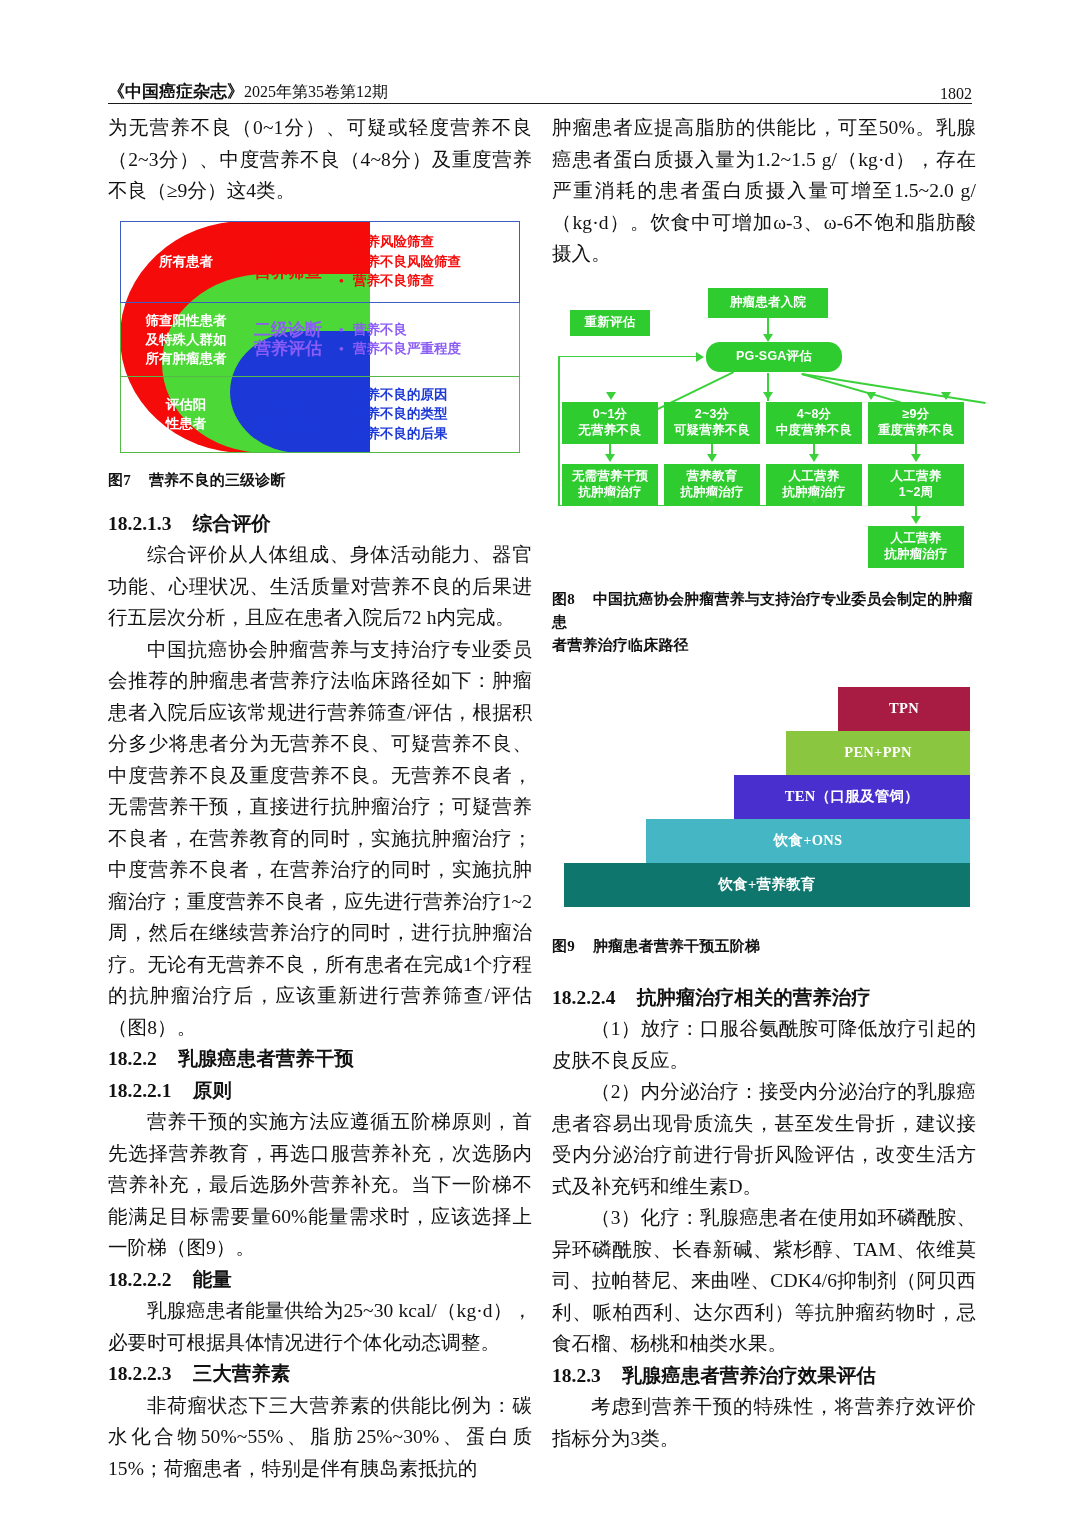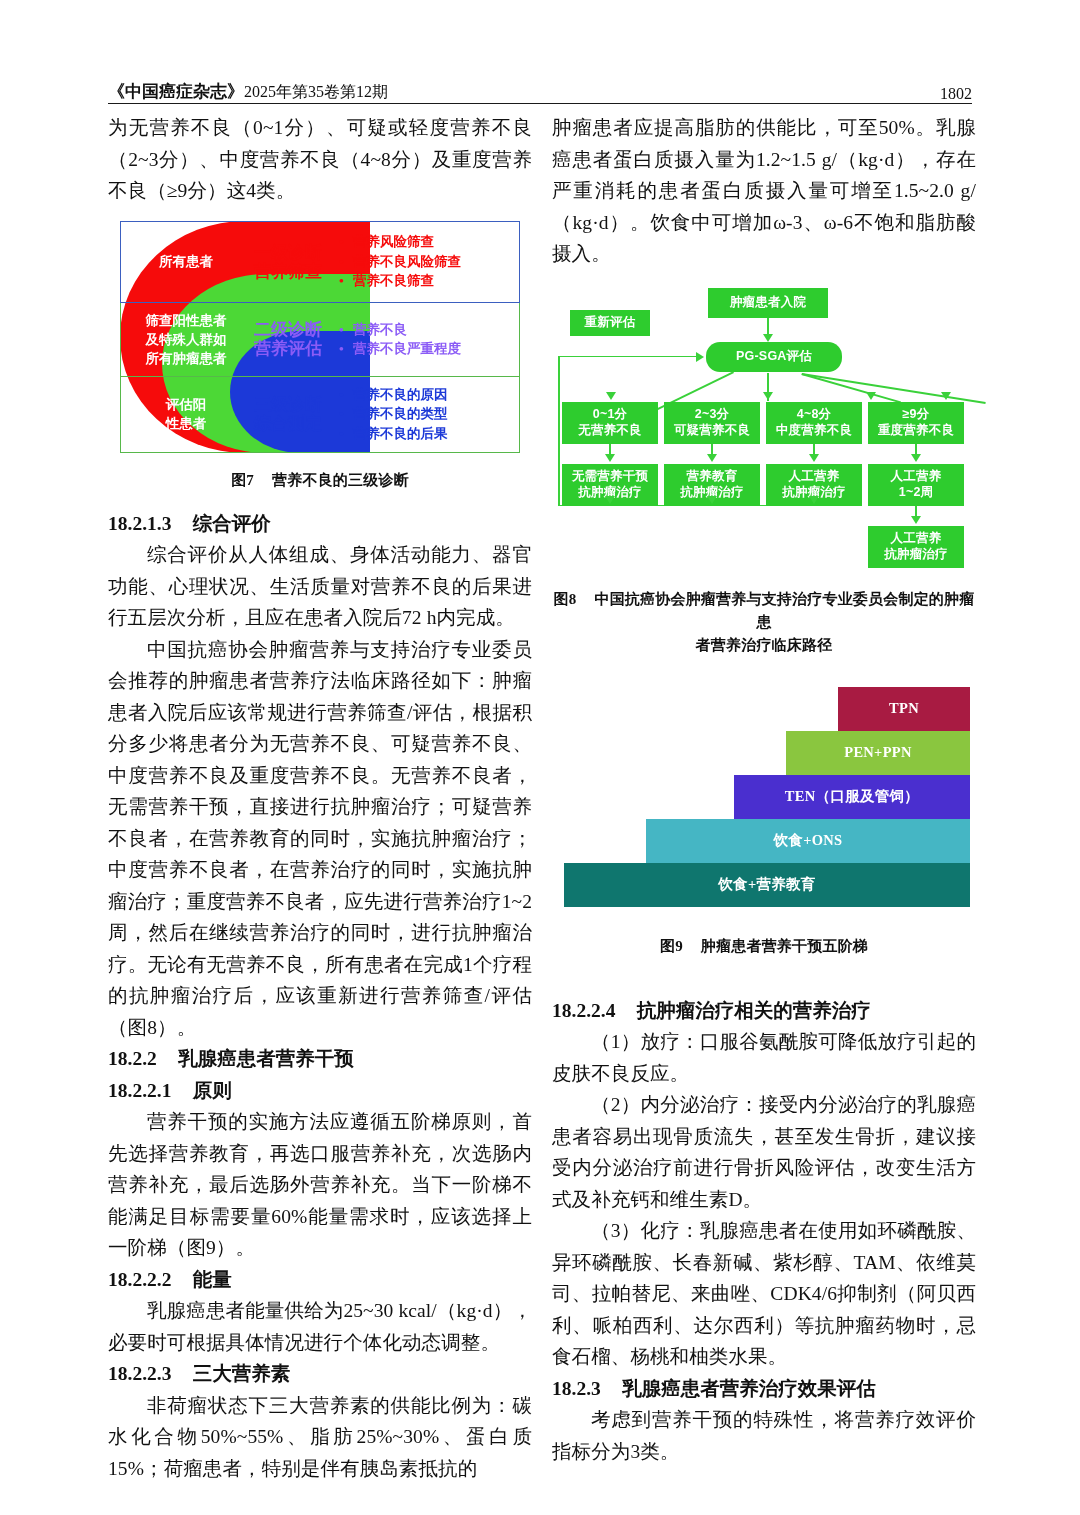--- a/index.html
+++ b/index.html
@@ -60,21 +60,21 @@
     text-align:left;
   }
   h4.head .num{font-family:"Liberation Serif","DejaVu Serif",serif;}
   h4.head .sp{display:inline-block;width:1.1em;}
 
   
   .figure{margin:0;}
   .figcap{
     font-size:15px;
     line-height:23px;
-    text-align:center;
+    text-align:left;
     font-weight:bold;
     letter-spacing:0.2px;
   }
   .figcap .gap{display:inline-block;width:1.2em;}
 
   
   .fig7wrap{
     position:relative;
     width:400px;height:232px;
     margin:14px auto 0 auto;
@@ -429,21 +429,21 @@
         <div class="step" style="left:228px;top:52px;width:184px;height:44px;background:#8ac63f;">PEN+PPN</div>
         <div class="step" style="left:176px;top:96px;width:236px;height:44px;background:#4a2fcf;">TEN（口服及管饲）</div>
         <div class="step" style="left:88px;top:140px;width:324px;height:44px;background:#45b6c4;">饮食+ONS</div>
         <div class="step" style="left:6px;top:184px;width:406px;height:44px;background:#0f766e;">饮食+营养教育</div>
       </div>
       <div class="figcap" style="margin-top:16px;">
         <span>图9</span><span class="gap"></span><span>肿瘤患者营养干预五阶梯</span>
       </div>
     </div>
 
-    <h4 class="head" style="margin-top:37px;">
+    <h4 class="head" style="margin-top:24px;">
       <span class="num">18.2.2.4</span><span class="sp"></span><span>抗肿瘤治疗相关的营养治疗</span>
     </h4>
     <p class="body indent">（1）放疗：口服谷氨酰胺可降低放疗引起的皮肤不良反应。</p>
     <p class="body indent">（2）内分泌治疗：接受内分泌治疗的乳腺癌患者容易出现骨质流失，甚至发生骨折，建议接受内分泌治疗前进行骨折风险评估，改变生活方式及补充钙和维生素D。</p>
     <p class="body indent">（3）化疗：乳腺癌患者在使用如环磷酰胺、异环磷酰胺、长春新碱、紫杉醇、TAM、依维莫司、拉帕替尼、来曲唑、CDK4/6抑制剂（阿贝西利、哌柏西利、达尔西利）等抗肿瘤药物时，忌食石榴、杨桃和柚类水果。</p>
 
     <h4 class="head">
       <span class="num">18.2.3</span><span class="sp"></span><span>乳腺癌患者营养治疗效果评估</span>
     </h4>
     <p class="body indent">考虑到营养干预的特殊性，将营养疗效评价指标分为3类。</p>

